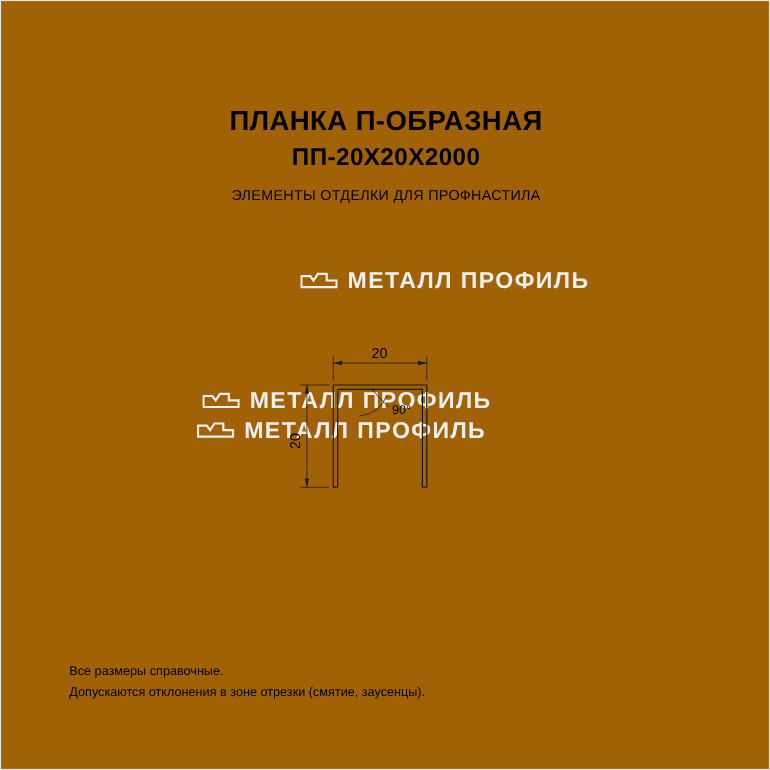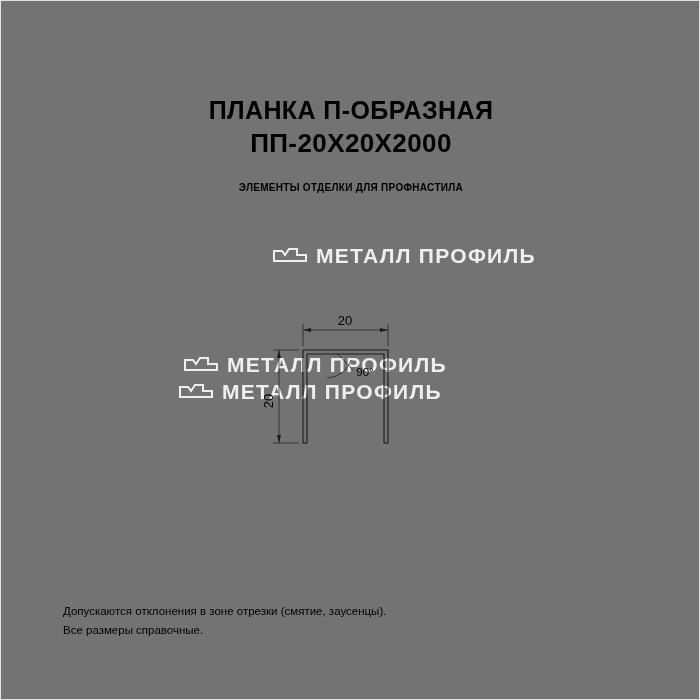--- a/index.html
+++ b/index.html
@@ -13,51 +13,51 @@
     font-family: "Liberation Sans", sans-serif;
     color: #000000;
     overflow: hidden;
   }
   #page {
     position: relative;
     width: 700px;
     height: 700px;
     box-sizing: border-box;
     border: 1px solid #e3e3e3;
-    background: #737373;
+    background: #a16207;
   }
 
   
   .title-block {
     position: absolute;
     top: 94px;
     left: 0;
     width: 700px;
     text-align: center;
   }
   .title-line1 {
     font-size: 25px;
     font-weight: bold;
     letter-spacing: 0.4px;
     line-height: 30px;
     white-space: nowrap;
   }
   .title-line2 {
-    font-size: 26px;
+    font-size: 22px;
     font-weight: bold;
     letter-spacing: 0.4px;
     line-height: 30px;
     margin-top: 3px;
     white-space: nowrap;
   }
   .subtitle {
-    font-size: 10px;
-    font-weight: bold;
+    font-size: 13px;
+    font-weight: normal;
     letter-spacing: 0.3px;
-    margin-top: 24px;
+    margin-top: 12px;
     white-space: nowrap;
   }
 
   
   .wm {
     position: absolute;
     display: flex;
     align-items: center;
     gap: 9px;
     color: #efefef;
@@ -162,17 +162,17 @@
         <path d="M86 53 L102 70" stroke-width="0.7"></path>
       </g>
 
       <text x="94" y="25" font-family="Liberation Sans, sans-serif" font-size="13" text-anchor="middle" fill="#000">20</text>
       <text x="22" y="101" font-family="Liberation Sans, sans-serif" font-size="13" text-anchor="middle" fill="#000" transform="rotate(-90 22 101)">20</text>
       <text x="114" y="76" font-family="Liberation Sans, sans-serif" font-size="11.5" text-anchor="middle" fill="#000">90°</text>
     </svg>
   </div>
 
   <div class="notes">
+    <div>Все размеры справочные.</div>
     <div>Допускаются отклонения в зоне отрезки (смятие, заусенцы).</div>
-    <div>Все размеры справочные.</div>
   </div>
 
 </div>
 
 </body></html>

